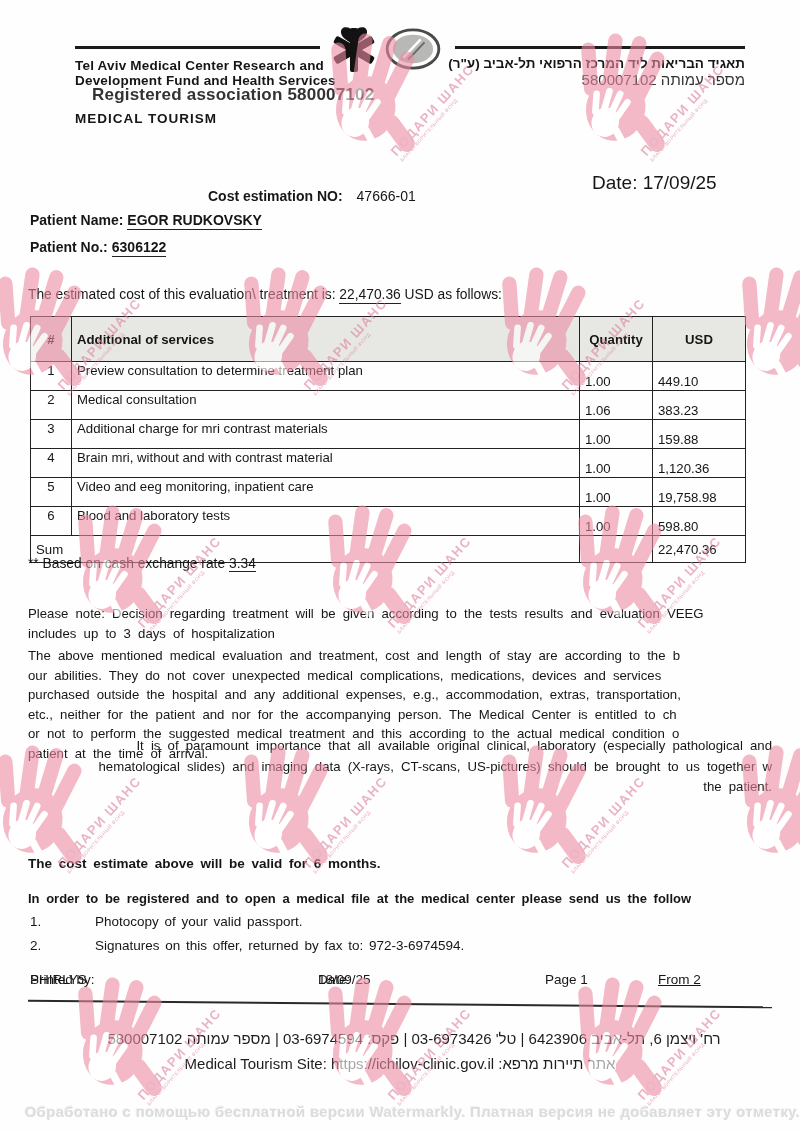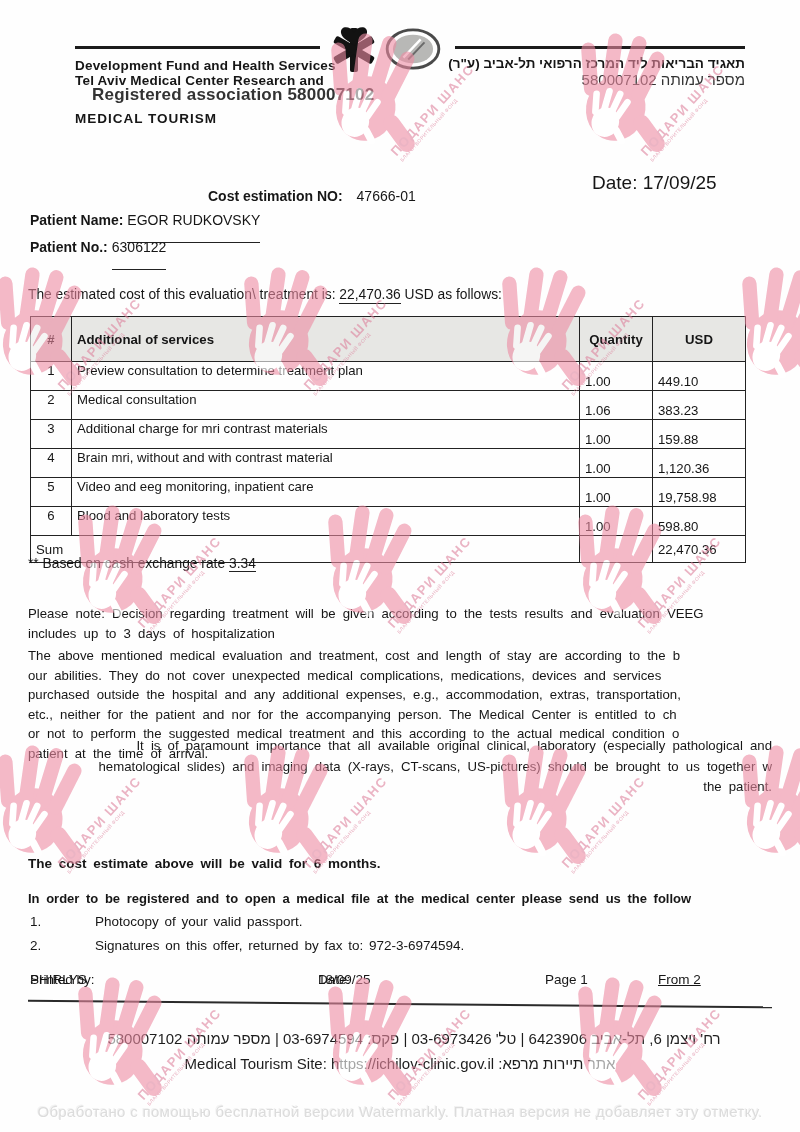--- a/index.html
+++ b/index.html
@@ -15,21 +15,21 @@
   .med-tour{position:absolute;left:75px;top:111px;font-weight:bold;font-size:13.5px;letter-spacing:1px;}
   .org-he{position:absolute;right:55px;top:56px;direction:rtl;text-align:right;font-size:13px;line-height:16px;}
   .org-he .l1{font-weight:bold;font-size:13.5px;}
   .org-he .l2{font-size:15px;color:#333;}
   .org-he .l3{font-weight:bold;font-size:15px;margin-top:4px;}
   
   .date-line{position:absolute;left:592px;top:172px;font-size:19px;}
   .cost-line{position:absolute;left:208px;top:188px;font-size:14px;}
   .cost-line b{margin-right:14px;}
   .patient-row{position:absolute;left:30px;font-size:14px;font-weight:bold;}
-  .uval{font-weight:normal;border-bottom:1.5px solid #222;padding-bottom:14px;margin-left:4px;}
+  .uval{font-weight:bold;border-bottom:1.5px solid #222;padding-bottom:1px;margin-left:4px;}
   
   .estimate{position:absolute;left:28px;top:287px;font-size:13.8px;text-align:center;}
   .estimate .amt{border-bottom:1.5px solid #222;padding-bottom:1px;}
   
   table.costs{position:absolute;left:30px;top:316px;width:716px;border-collapse:collapse;font-size:13.2px;}
   table.costs th,table.costs td{border:1.6px solid #222;padding:1px 5px;}
   table.costs thead th{background:#e7e7e4;font-weight:bold;text-align:left;height:42px;vertical-align:middle;}
   table.costs thead th.c{text-align:center;}
   table.costs td{height:26px;}
   td.num{text-align:center;vertical-align:top;width:30px;}
@@ -48,21 +48,21 @@
   .reg-item{position:absolute;font-size:13.5px;word-spacing:2px;}
   .reg-item .n{position:absolute;left:0;}
   .reg-item .t{position:absolute;left:65px;white-space:nowrap;}
   
   .printline{position:absolute;left:30px;top:972px;width:740px;font-size:13.5px;}
   .printline span{position:absolute;white-space:nowrap;}
   .bottom-rule{position:absolute;left:28px;top:1003px;width:744px;height:2px;background:#2a2a2a;transform:rotate(.5deg);}
   .footer{position:absolute;left:0;top:1026px;width:800px;text-align:center;font-size:15px;line-height:25px;color:#1d1d1d;}
   .footer .he{direction:rtl;margin-left:28px;}
   .wmly{
-    position:absolute;left:0;top:1103px;width:800px;text-align:center;font-size:15px;font-weight:normal;
+    position:absolute;left:0;top:1103px;width:800px;text-align:right;font-size:15px;font-weight:bold;
     color:#dcdcdc;text-shadow:1px 1px 0 #ffffff,-1px -1px 0 #f2f2f2;letter-spacing:.3px;
   }
   
   .wm-layer{position:absolute;inset:0;pointer-events:none;z-index:6;}
   .wm{position:absolute;width:150px;height:185px;mix-blend-mode:multiply;opacity:.6;}
   .wm svg.hand{width:118px;height:124px;color:#ec8aa2;transform:rotate(16deg);}
   .wm .cap{
     position:absolute;left:74px;top:122px;transform:rotate(-48deg);transform-origin:0 0;
     color:#dd819c;font-weight:bold;font-size:13px;letter-spacing:1.5px;white-space:nowrap;line-height:11px;
   }
@@ -115,22 +115,22 @@
     <div class="rule" style="left:75px;top:46px;width:245px;"></div>
     <svg class="abs" style="left:330px;top:22px;width:48px;height:52px;">
         <use href="#star-logo"></use>
       </svg>
     <svg class="abs" style="left:384px;top:27px;width:58px;height:44px;">
         <use href="#seal-logo"></use>
       </svg>
     <div class="rule" style="left:455px;top:46px;width:290px;"></div>
 
     <div class="org-en">
+      <div>Tel Aviv Medical Center Research and</div>
       <div>Development Fund and Health Services</div>
-      <div>Tel Aviv Medical Center Research and</div>
       <div class="org-reg">Registered association 580007102</div>
     </div>
     <div class="med-tour">MEDICAL TOURISM</div>
 
     <div class="org-he">
       <div class="l1">תאגיד הבריאות ליד המרכז הרפואי תל-אביב (ע"ר)</div>
       <div class="l2">מספר עמותה 580007102</div>
     </div>
 
     <div class="date-line"><span>Date: </span><span>17/09/25</span></div>

